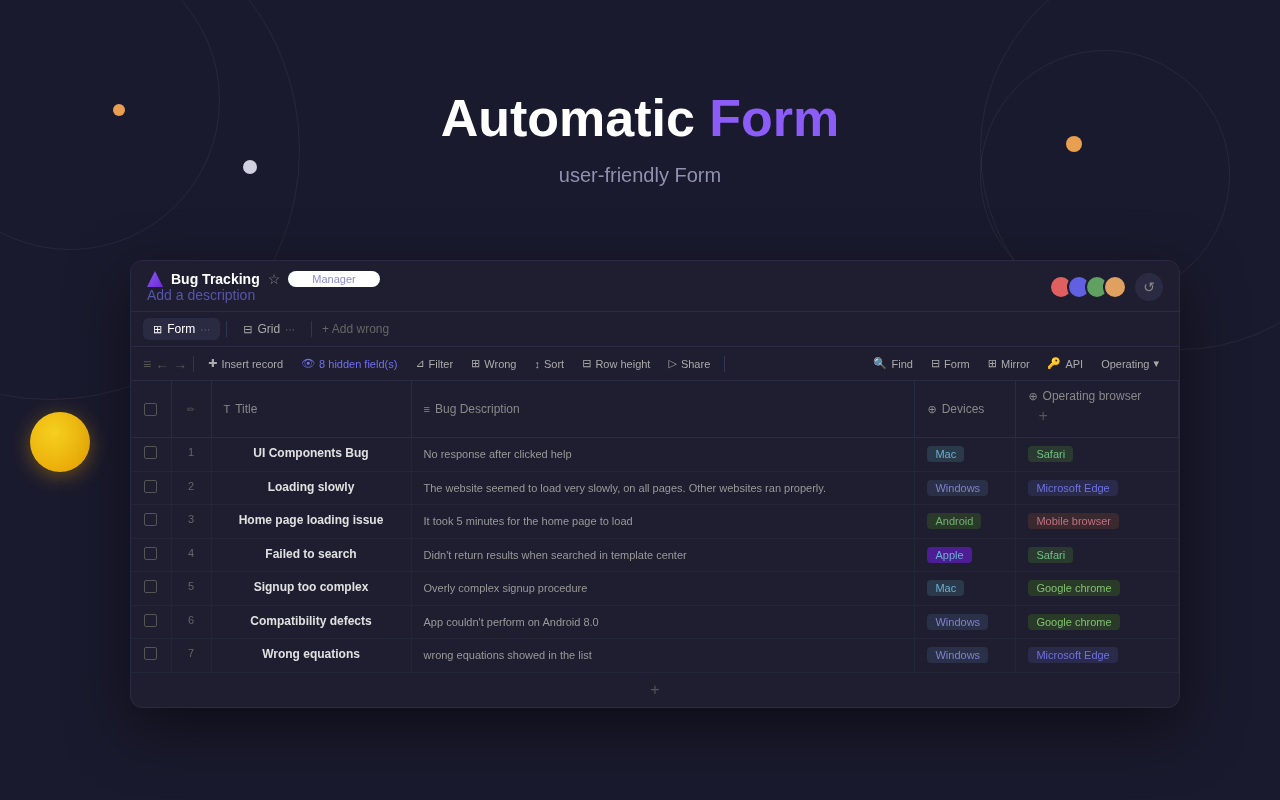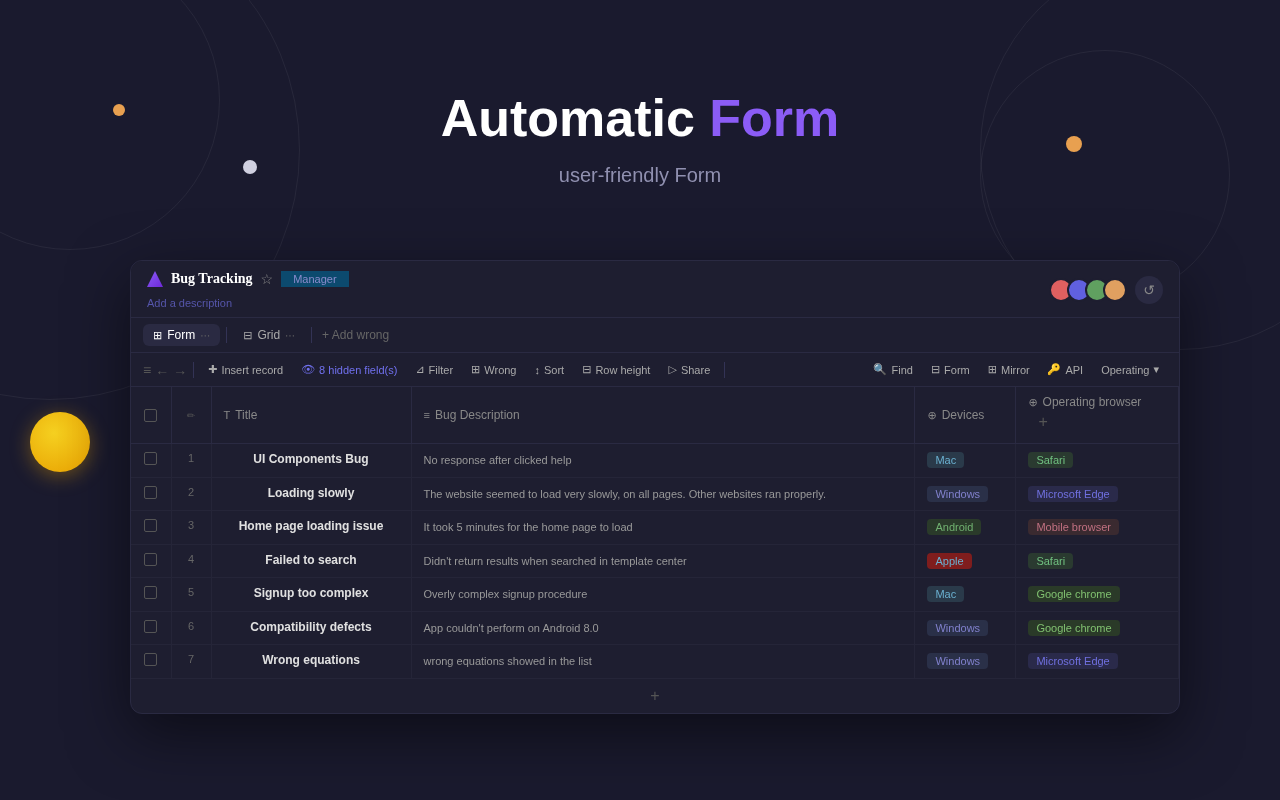--- a/index.html
+++ b/index.html
@@ -94,34 +94,33 @@
     .triangle-icon {
       width: 16px; height: 16px;
       background: linear-gradient(135deg, #8b5cf6, #6d28d9);
       clip-path: polygon(50% 0%, 0% 100%, 100% 100%);
       display: inline-block;
     }
     .card-title-text {
       font-size: 14px;
       font-weight: 600;
       color: #ffffff;
-      font-family: Liberation Serif, serif;
     }
     .star-icon { color: #888; font-size: 14px; cursor: pointer; }
     .manager-badge {
-      background: #0c4a6e;
+      background: #ffffff;
       color: #8b8bcc;
       font-size: 11px;
-      padding: 2px 12px;
-      border-radius: 0;
+      padding: 2px 24px;
+      border-radius: 8px;
     }
     .add-desc {
-      font-size: 11px;
+      font-size: 14px;
       color: #5555aa;
-      margin-top: 10px;
+      margin-top: 0;
       display: block;
     }
     .card-title-left { display: flex; flex-direction: column; }
 
     
     .tab-bar {
       display: flex;
       align-items: center;
       gap: 4px;
       padding: 6px 12px;
@@ -262,21 +261,21 @@
     .chip {
       display: inline-block;
       padding: 2px 8px;
       border-radius: 4px;
       font-size: 11px;
       font-weight: 500;
     }
     .chip-mac { background: #2a3a4a; color: #6ab0d0; }
     .chip-windows { background: #2a3048; color: #8080cc; }
     .chip-android { background: #2a3a2a; color: #70b070; }
-    .chip-apple { background: #7f1d1d; color: #6ab0d0; }
+    .chip-apple { background: #4c1d95; color: #6ab0d0; }
     .chip-safari { background: #2a3a30; color: #70c080; }
     .chip-edge { background: #2a2a4a; color: #7070e0; }
     .chip-mobile { background: #3a2a30; color: #c07080; }
     .chip-chrome { background: #2a3a28; color: #80c070; }
 
     .add-row { text-align: center; color: #555; cursor: pointer; font-size: 16px; }
 
     .add-col-btn {
       background: none;
       border: none;

